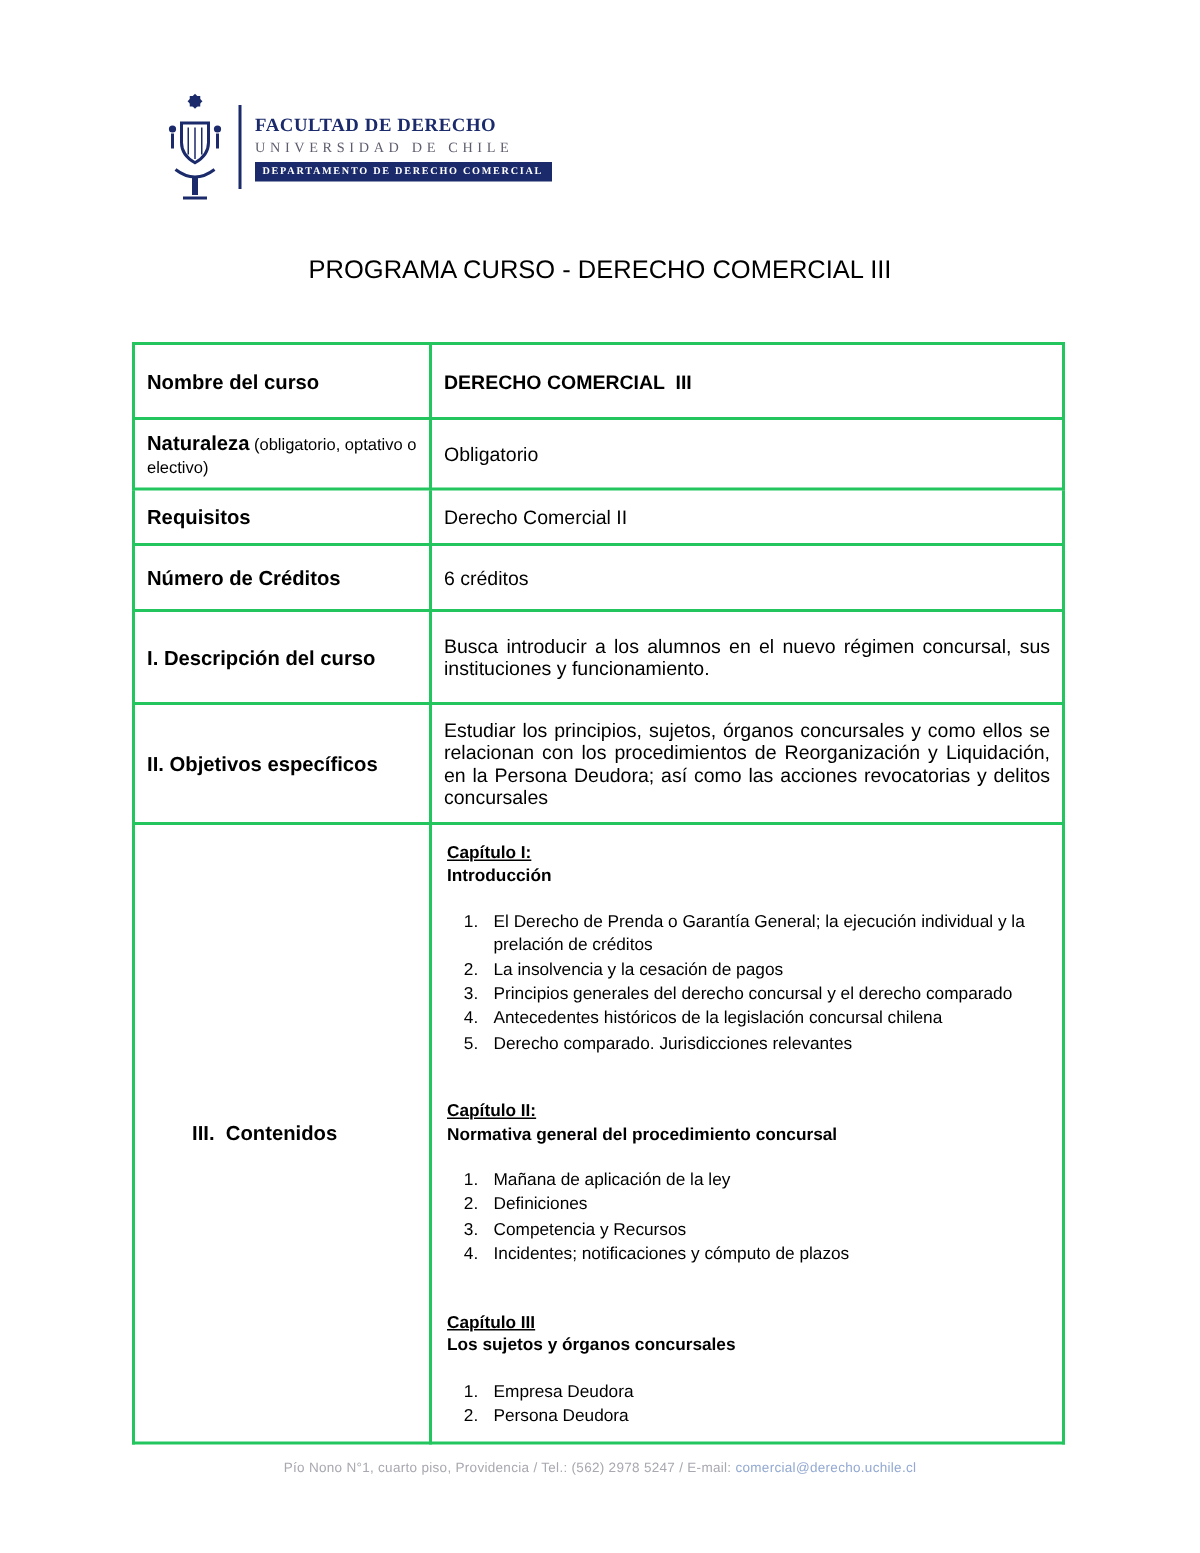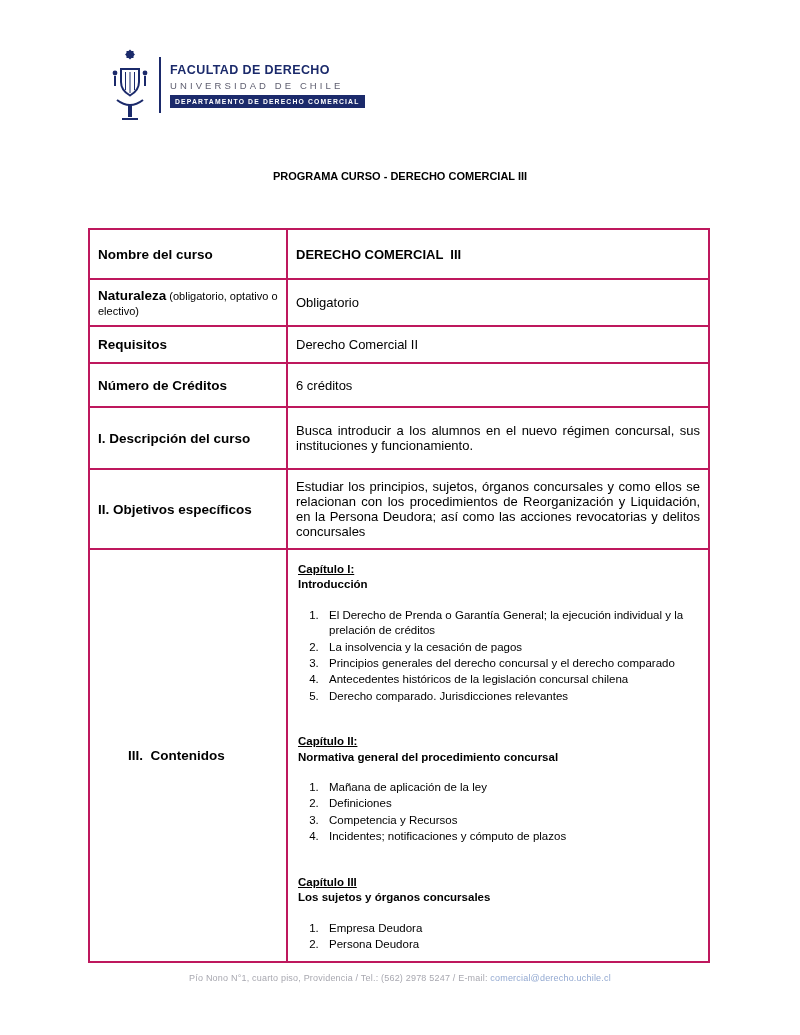--- a/index.html
+++ b/index.html
@@ -1,37 +1,37 @@
 <!DOCTYPE html>
 <html><head>
 <meta charset="utf-8">
 <style>
   * { margin: 0; padding: 0; box-sizing: border-box; }
   html, body { background: #ffffff; }
   body { font-family: "Liberation Sans", sans-serif; color: #000; }
   .page { position: relative; width: 800px; height: 1035px; background: #fff; overflow: hidden; }
 
   
-  .logo-block { position: absolute; top: 46px; left: 108px; display: flex; align-items: center; }
+  .logo-block { position: absolute; top: 59px; left: 108px; display: flex; align-items: center; font-family: Liberation Serif, serif; }
   .crest { width: 44px; height: 78px; flex: 0 0 auto; }
   .logo-divider { width: 2px; height: 56px; background: #1b2a6b; margin: 0 9px 0 7px; }
   .logo-text { display: flex; flex-direction: column; }
   .logo-faculty { color: #1b2a6b; font-weight: bold; font-size: 12.5px; letter-spacing: 0.4px; }
   .logo-university { color: #5d5d6e; font-size: 9.5px; letter-spacing: 3.1px; margin-top: 3px; }
   .logo-dept { background: #1b2a6b; color: #ffffff; font-size: 6.8px; font-weight: bold;
                letter-spacing: 1.15px; padding: 3px 6px 3px 5px; margin-top: 4px; width: max-content; }
 
   
   .doc-title { position: absolute; top: 170px; left: 0; width: 100%; text-align: center;
-               font-size: 11px; font-weight: bold; color: #000; }
+               font-size: 17px; font-weight: normal; color: #000; }
 
   
   .course-table { position: absolute; top: 228px; left: 88px; width: 622px;
                   border-collapse: collapse; table-layout: fixed; }
-  .course-table td { border: 2px solid #be185d; vertical-align: middle; padding: 4px 8px; }
+  .course-table td { border: 2px solid #22c55e; vertical-align: middle; padding: 4px 8px; }
   td.lbl { width: 198px; font-weight: bold; font-size: 13.5px; }
   td.val { font-size: 13px; }
   .pre { white-space: pre-wrap; }
   .bold { font-weight: bold; }
   .lbl-note { font-weight: normal; font-size: 11px; }
   tr.r1 { height: 50px; } tr.r2 { height: 47px; } tr.r3 { height: 37px; padding-left: 16px; }
   tr.r4 { height: 42px; } tr.r5 { height: 44px; } tr.r6 { height: 62px; }
   tr.r7 { height: 80px; } tr.r8 { height: 353px; }
   td.justify { text-align: justify; }
 

